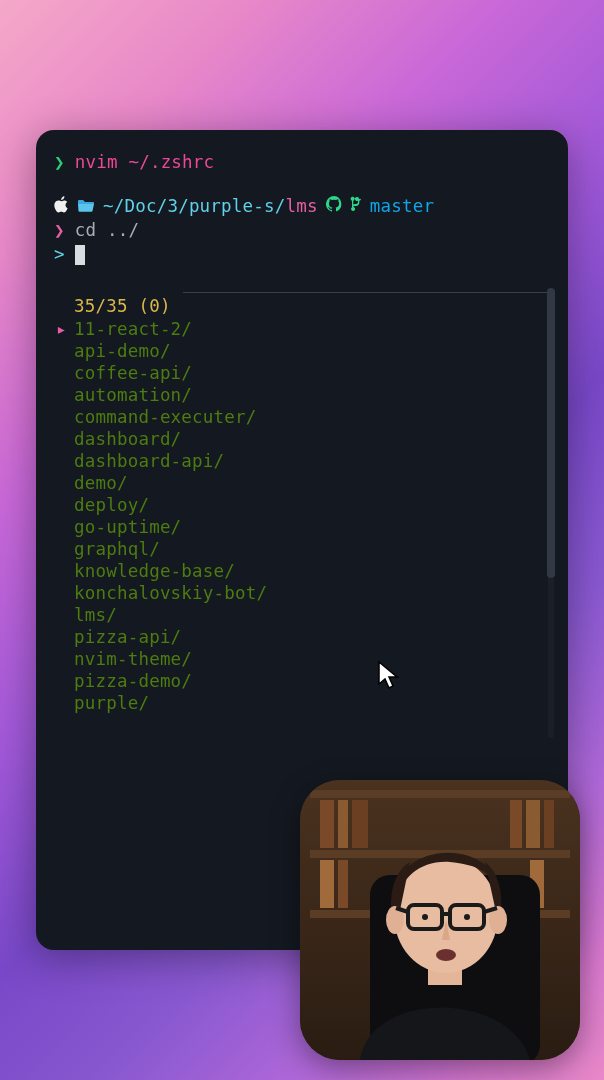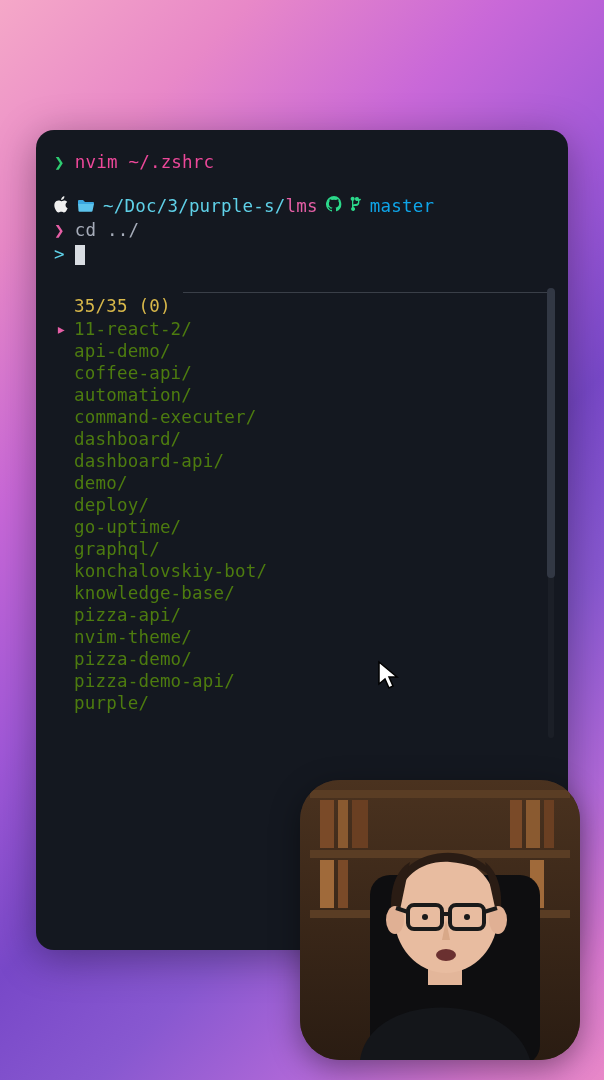--- a/index.html
+++ b/index.html
@@ -182,41 +182,41 @@
       <div class="list-row">
         <span class="marker">▸</span>
         <span class="entry">go-uptime/</span>
       </div>
       <div class="list-row">
         <span class="marker">▸</span>
         <span class="entry">graphql/</span>
       </div>
       <div class="list-row">
         <span class="marker">▸</span>
+        <span class="entry">knowledge-base/</span>
+      </div>
+      <div class="list-row">
+        <span class="marker">▸</span>
         <span class="entry">konchalovskiy-bot/</span>
       </div>
       <div class="list-row">
         <span class="marker">▸</span>
-        <span class="entry">knowledge-base/</span>
+        <span class="entry">lms/</span>
       </div>
       <div class="list-row">
         <span class="marker">▸</span>
         <span class="entry">pizza-api/</span>
       </div>
       <div class="list-row">
         <span class="marker">▸</span>
         <span class="entry">nvim-theme/</span>
       </div>
       <div class="list-row">
         <span class="marker">▸</span>
         <span class="entry">pizza-demo/</span>
-      </div>
-      <div class="list-row">
-        <span class="marker">▸</span>
-        <span class="entry">pizza-demo-api/</span>
       </div>
       <div class="list-row">
         <span class="marker">▸</span>
         <span class="entry">purple/</span>
       </div>
     </div>
 
   <div class="scrollbar-track"></div>
   <div class="scrollbar-thumb"></div>
 </div>

